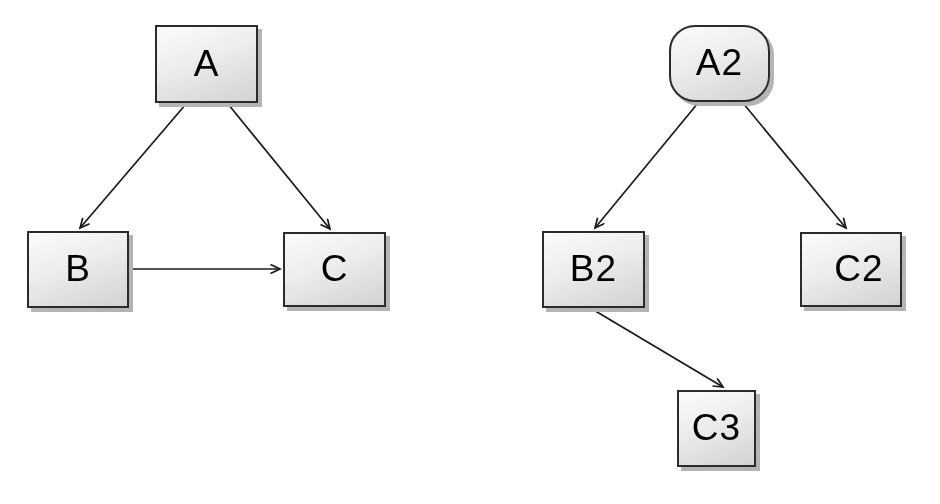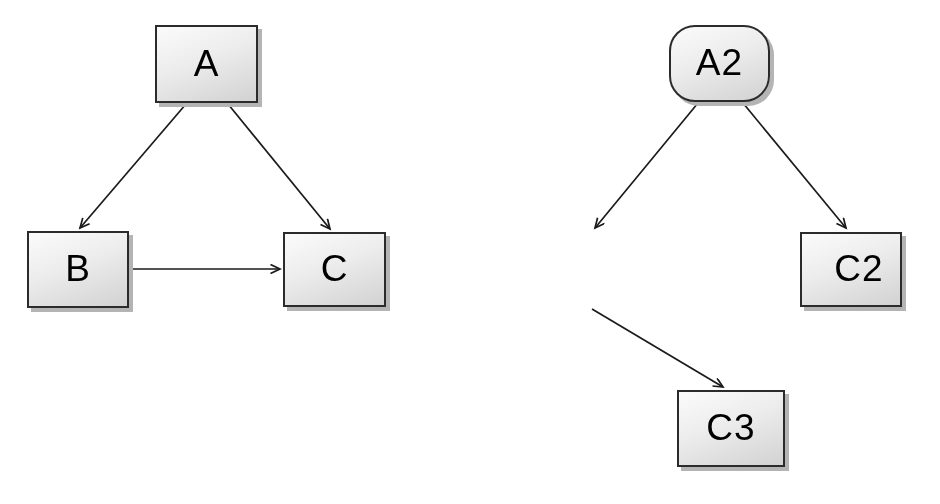--- a/index.html
+++ b/index.html
@@ -71,19 +71,22 @@
     </div>
     <div class="node" style="left: 27px; top: 231px; width: 102px; height: 77px;">
       <span class="node-label">B</span>
     </div>
     <div class="node" style="left: 283px; top: 232px; width: 103px; height: 75px;">
       <span class="node-label">C</span>
     </div>
     <div class="node" style="left: 669px; top: 25px; width: 101px; height: 77px; border-radius: 26px;">
       <span class="node-label">A2</span>
     </div>
+    <div class="node" style="left: 542px; top: 231px; width: 103px; height: 77px;">
+      <span class="node-label">B2</span>
+    </div>
     <div class="node" style="left: 800px; top: 232px; width: 102px; height: 75px; padding-left: 16px;">
       <span class="node-label">C2</span>
     </div>
-    <div class="node" style="left: 677px; top: 390px; width: 108px; height: 77px;">
+    <div class="node" style="left: 677px; top: 390px; width: 79px; height: 77px;">
       <span class="node-label">C3</span>
     </div>
   </div>
 
 </body></html>

